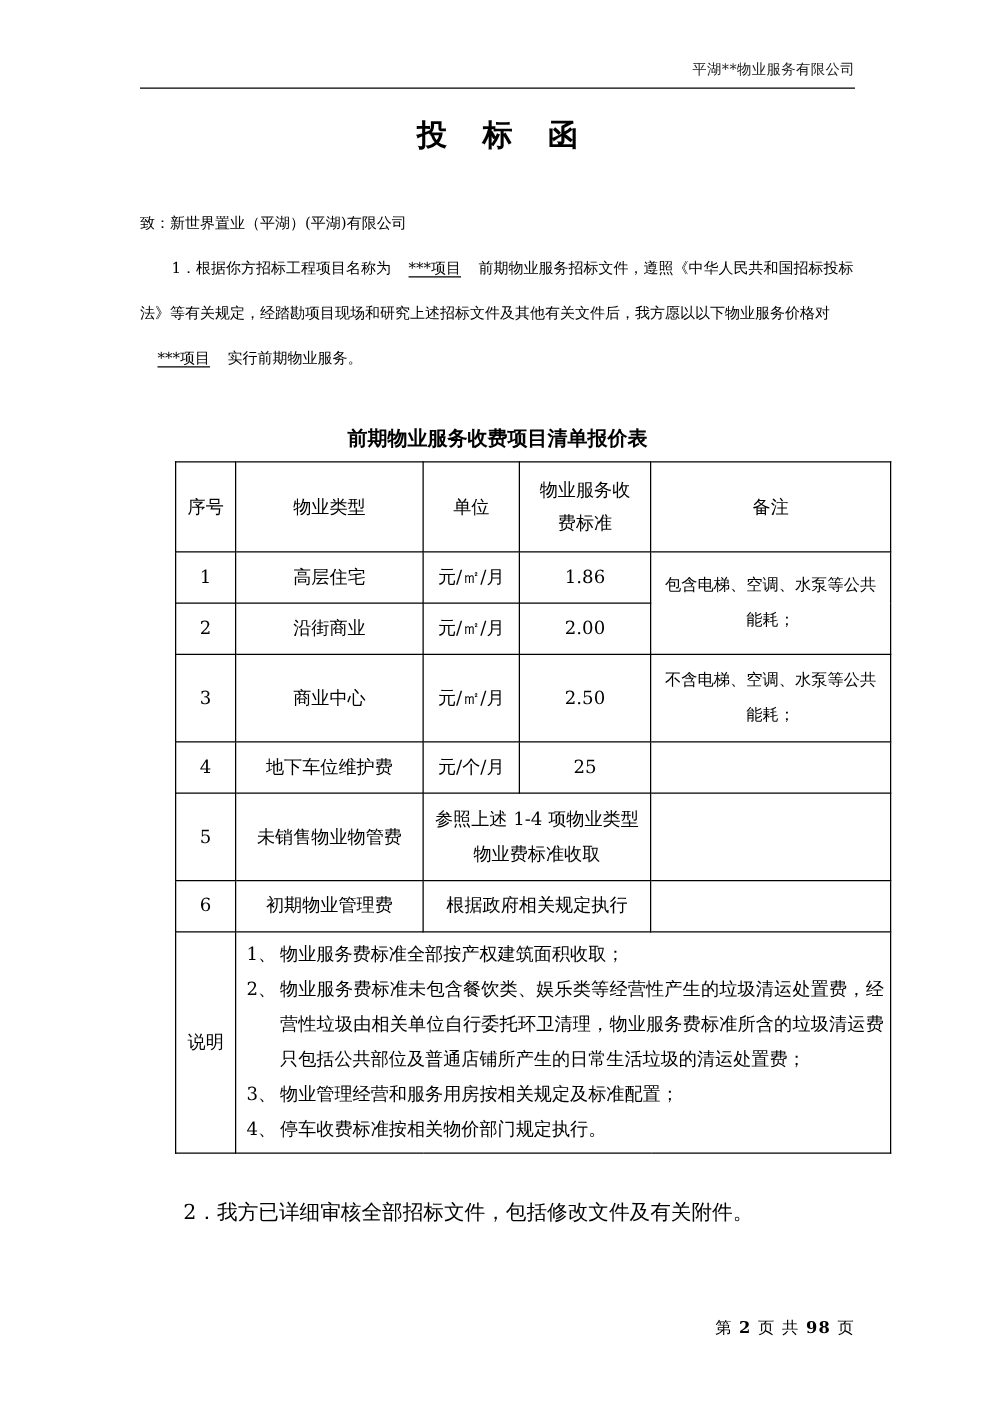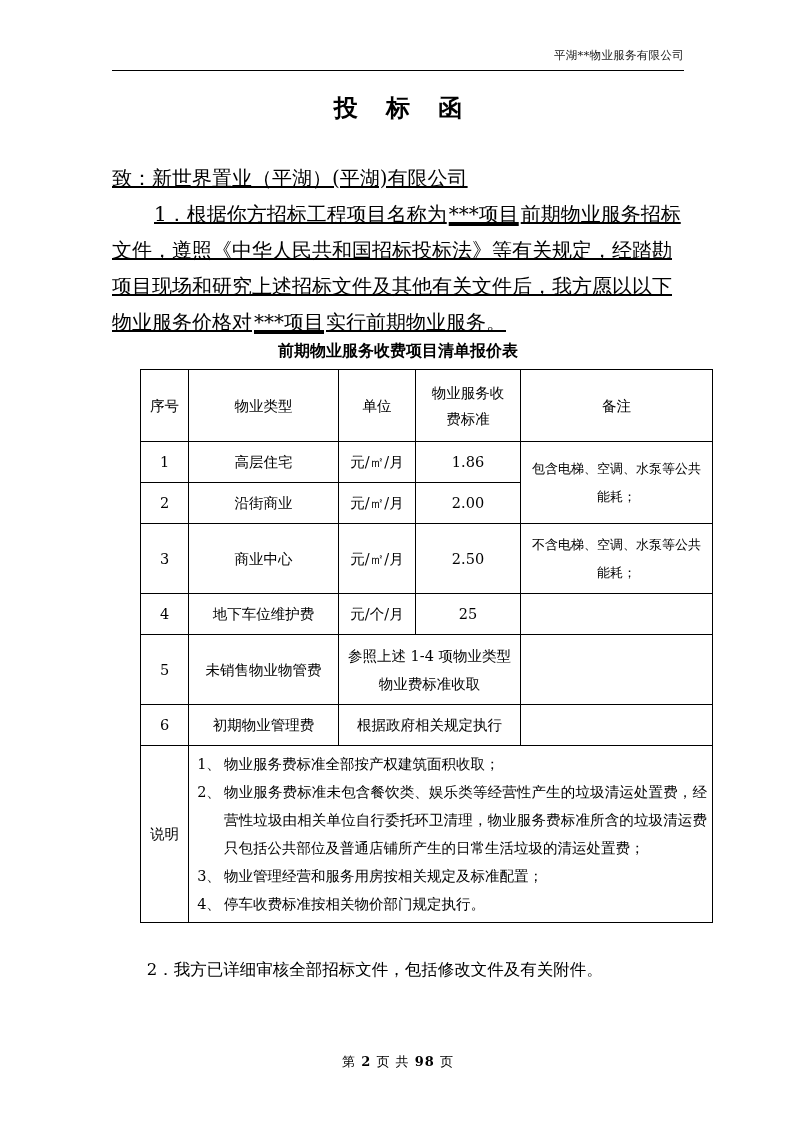--- a/index.html
+++ b/index.html
@@ -44,30 +44,29 @@
     font-weight: bold;
     letter-spacing: 10px;
     text-indent: 10px;
     font-family: "DejaVu Sans", "Liberation Sans", sans-serif;
   }
 
   
   .body-block {
     position: absolute;
     left: 112px; top: 160px; width: 572px;
-    font-size: 20px;
+    font-size: 12px;
     line-height: 36px;
-    text-decoration: underline;
   }
   .p-flush { text-indent: 0; }
   .p-indent { text-indent: 2.1em; }
   .blank-fill {
     text-decoration: underline;
     text-underline-offset: 3px;
-    padding: 0 2px;
+    padding: 0 14px;
   }
 
   
   .table-caption {
     position: absolute;
     left: 112px; top: 341px; width: 572px;
     text-align: center;
     font-size: 16px;
     font-weight: bold;
     font-family: "DejaVu Sans", "Liberation Sans", sans-serif;
@@ -136,21 +135,21 @@
     left: 112px; top: 952px; width: 572px;
     font-size: 16.5px;
     line-height: 36px;
   }
   .closing-block p { margin: 0; text-indent: 2.1em; }
 
   
   .doc-footer {
     position: absolute;
     left: 112px; top: 1053px; width: 572px;
-    text-align: center;
+    text-align: right;
     font-size: 13px;
     letter-spacing: 1px;
   }
   .doc-footer .pg { font-weight: bold; }
 </style>
 </head>
 <body>
 
 <div class="page">
 

